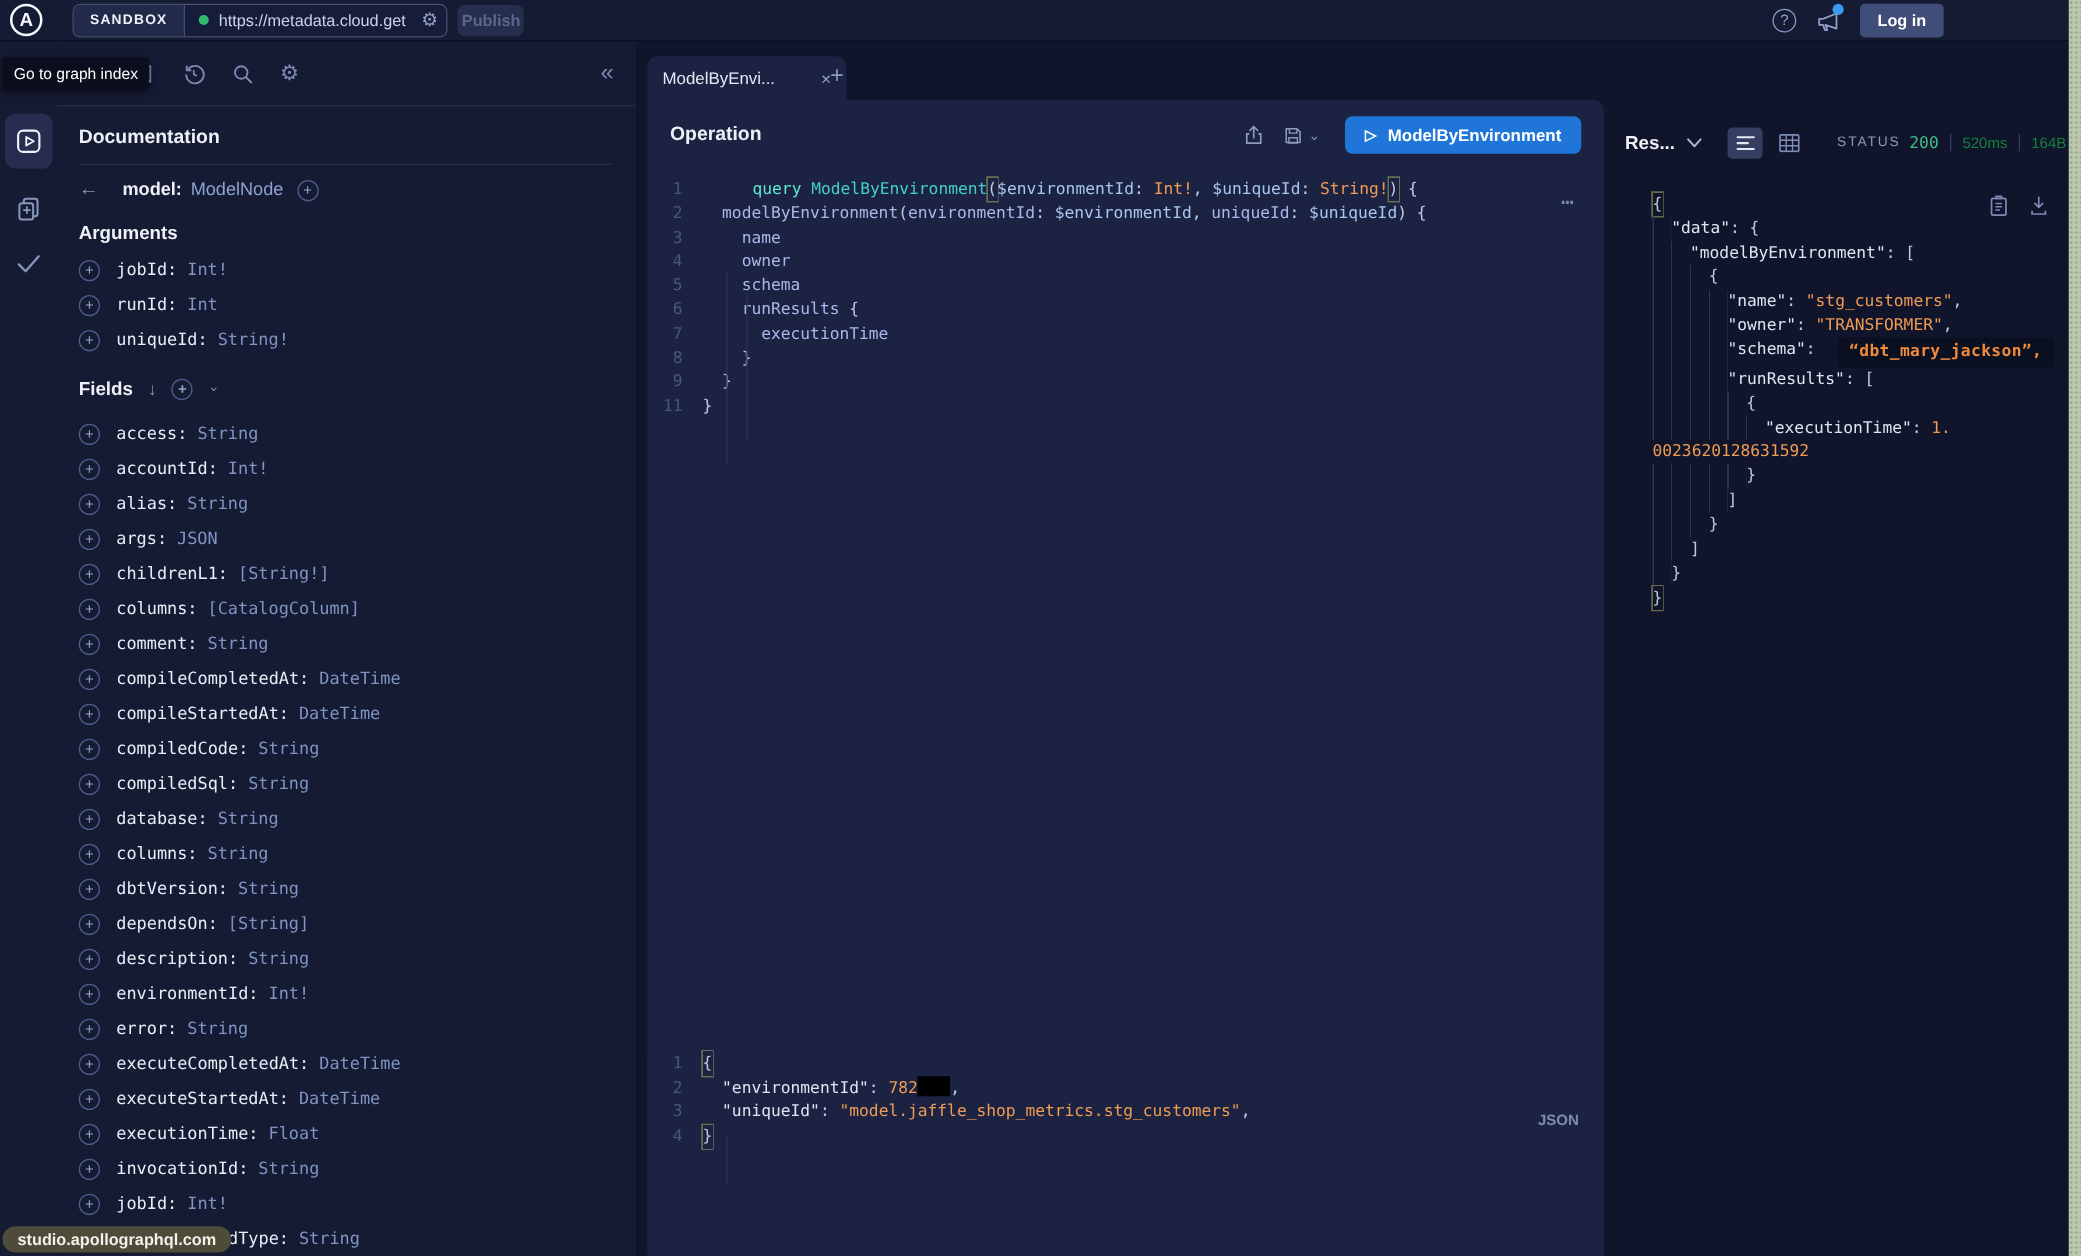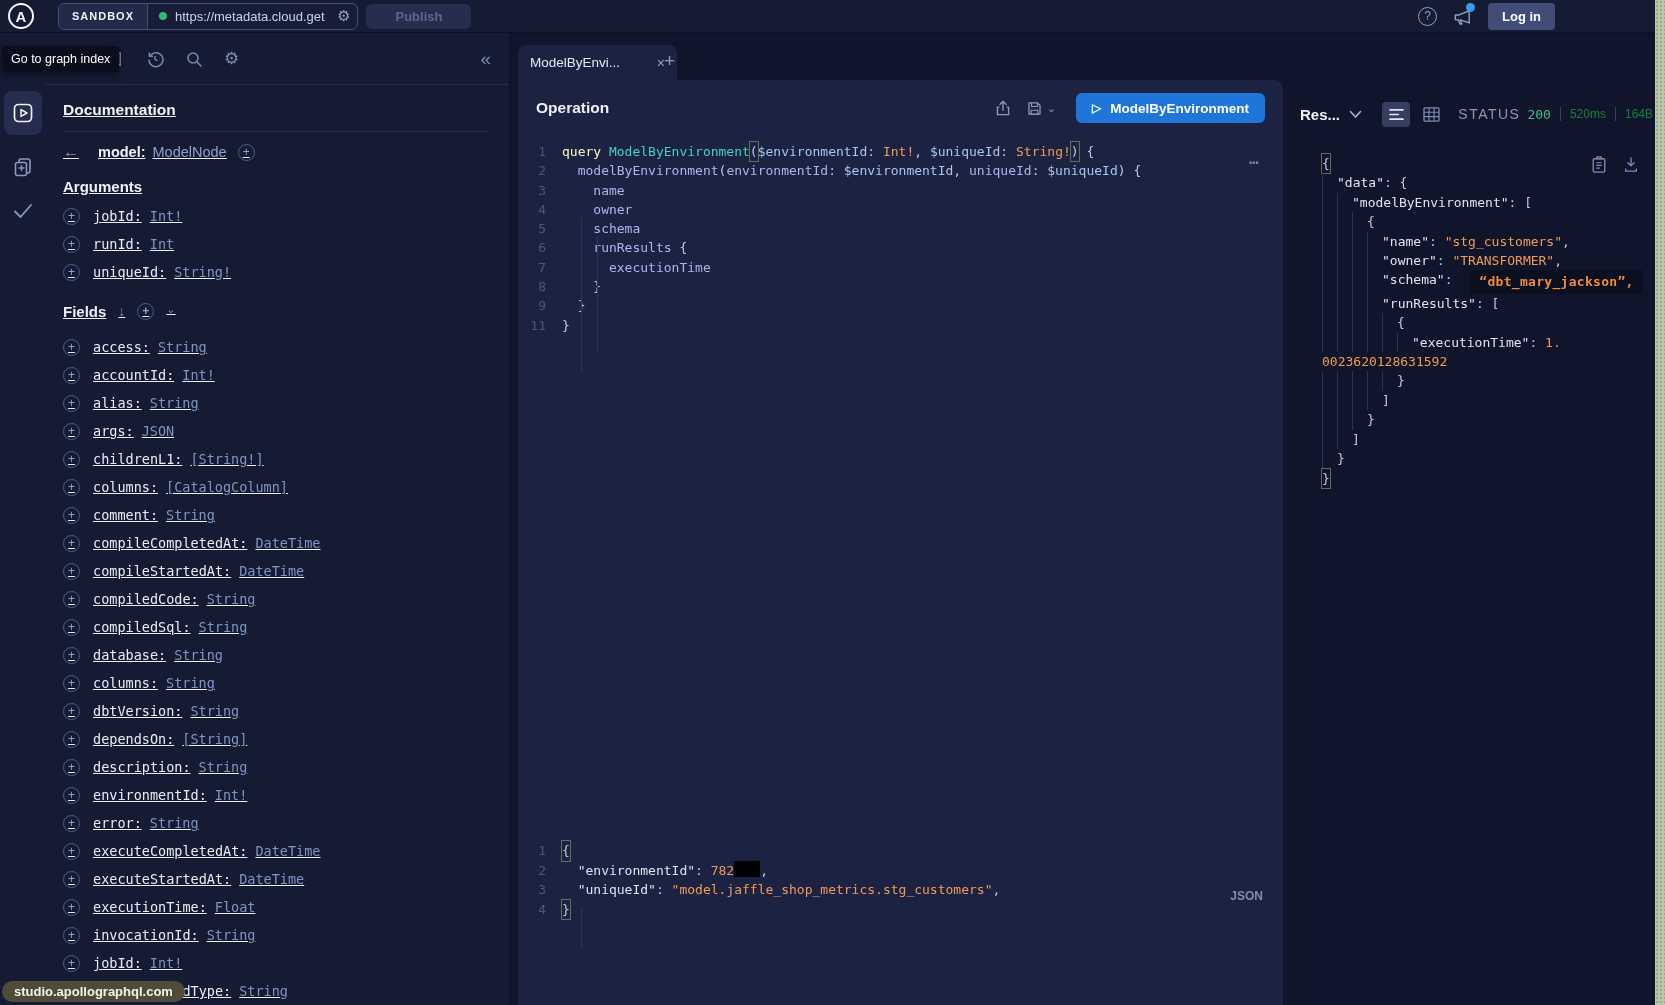--- a/index.html
+++ b/index.html
@@ -23,21 +23,21 @@
   .logo{ width:26px; height:26px; margin-left:8px; border:2px solid #f5f7fb; border-radius:50%;
     display:flex;align-items:center;justify-content:center; font-weight:bold; font-size:15px; color:#f5f7fb; }
   .url-group{ display:flex; align-items:center; margin-left:24px; height:27px;
     border:1px solid #454f73; border-radius:6px; overflow:hidden; background:#171d38; }
   .sandbox-chip{ height:100%; display:flex; align-items:center; padding:0 13px;
     background:#222a4a; border-right:1px solid #454f73;
     font-size:11px; font-weight:bold; letter-spacing:1px; color:#eef1f8; }
   .url-dot{ width:8px; height:8px; border-radius:50%; background:#2fbc71; margin:0 8px 0 11px; flex:none;}
   .url-text{ font-size:13px; color:#c9d3ea; width:160px; white-space:nowrap; overflow:hidden; }
   .url-gear{ font-size:15px; color:#8fa0c8; padding:0 7px 0 2px; }
-  .publish-btn{ margin-left:8px; background:#262e4d; border-radius:6px; padding:5px 29px;
+  .publish-btn{ margin-left:8px; background:#262e4d; border-radius:6px; padding:5px 3px;
     font-size:13px; font-weight:bold; color:#5b6787; }
   .topbar-right{ margin-left:auto; display:flex; align-items:center; gap:15px; margin-right:100px; }
   .help-icon{ width:19px; height:19px; border:1.4px solid #8fa0c8; border-radius:50%;
     color:#8fa0c8; font-size:12px; display:flex; align-items:center; justify-content:center; }
   .mega-wrap{ position:relative; color:#8fa0c8; }
   .mega-dot{ position:absolute; right:-2px; top:-3px; width:9px; height:9px; border-radius:50%; background:#3b9bf0; }
   .login-btn{ background:#404d78; color:#fff; font-size:13px; font-weight:bold;
     border-radius:4px; padding:6px 14px; }
 
   
@@ -49,21 +49,21 @@
 
   
   .docs{ position:absolute; left:45px; top:33px; width:465px; height:972px;
     background:#151b33; border-right:1px solid #0d1226; overflow:hidden; }
   .docs-toolbar{ height:52px; display:flex; align-items:center; padding:0 18px 0 12px;
     border-bottom:1px solid #232b47; color:#7c8ab3; }
   .docs-toolbar .tb{ display:flex; align-items:center; justify-content:center; }
   .tb-grid{ margin-right:34px; }
   .tb-gap{ margin-left:21px; }
   .docs-collapse{ margin-left:auto; font-size:19px; color:#7c8ab3; line-height:1; }
-  .docs-content{ padding:16px 20px 0 18px;text-decoration:underline; }
+  .docs-content{ padding:16px 20px 0 18px; }
   .docs-title{ font-size:15.5px; font-weight:bold; color:#eef1f8; }
   .docs-divider{ height:1px; background:#2a3150; margin-top:12px; }
   .model-row{ display:flex; align-items:center; margin-top:11px; gap:11px; }
   .back-arrow{ color:#8b98b8; font-size:16px; width:24px; }
   .model-name{ font-size:14.5px; font-weight:bold; color:#eef1f8; }
   .model-type{ font-size:14.5px; color:#8da2d0; margin-left:-4px; }
   .section-title{ margin-top:17px; font-size:15px; font-weight:bold; color:#eef1f8;
     display:flex; align-items:flex-start; gap:12px; }
   .sort-ic{ color:#7e8cb4; font-size:14px; font-weight:normal; }
   .chev-sm{ color:#7e8cb4; font-size:11px; font-weight:normal; }
@@ -99,21 +99,21 @@
   .run-glyph{ font-size:12px; }
   .op-editor{ position:relative; padding-top:6px; }
   .cline{ height:19.3px; line-height:19.3px; display:flex; white-space:pre;
     font-family:"DejaVu Sans Mono",monospace; font-size:13px; }
   .ln{ width:44px; flex:none; text-align:right; padding-right:16px; color:#4b5680; }
   .op-ellipsis{ position:absolute; right:22px; top:72px; color:#7d8bb0; font-size:17px; letter-spacing:2px; }
   .guide-v{ position:absolute; width:1px; background:#2c3459; }
   .kbd-icon{ position:absolute; right:22px; bottom:14px; color:#7e8cb4; }
 
   
-  .sg-kw{ color:#fef9c3; } .sg-op{ color:#41d0c9; } .sg-var{ color:#a6c6f0; }
+  .sg-kw{ color:#5eead4;margin-left:40px; } .sg-op{ color:#41d0c9; } .sg-var{ color:#a6c6f0; }
   .sg-ty{ color:#ef9b54; } .sg-pn{ color:#c0c9e2; } .sg-fl{ color:#a9b7ea; }
   .sg-key{ color:#dde4f2; } .sg-str{ color:#ef9b54; } .sg-num{ color:#ef9b54; }
   .sg-mp{ color:#c0c9e2; box-shadow:0 0 0 1px rgba(128,138,90,.75); }
   .sg-redact{ display:inline-block; width:26px; height:16px; background:#000; vertical-align:-3px; }
   .sg-hl{ background:#0b1020; color:#f08a3c; font-weight:bold; padding:2px 9px; margin-left:10px; letter-spacing:.3px; }
 
   
   .vars-card{ position:absolute; left:518px; top:835px; width:765px; height:170px;
     background:#1c2342; border-radius:8px; z-index:3; }
   .vars-header{ height:48px; display:flex; align-items:center; padding:0 18px; gap:24px; }
@@ -129,21 +129,21 @@
 
   
   .response{ position:absolute; left:1300px; top:95px; width:353px; height:905px; z-index:2; }
   .resp-header{ height:38px; display:flex; align-items:center; }
   .resp-title{ font-size:15px; font-weight:bold; color:#eef1f8; }
   .resp-chev{ color:#aab4cf; margin-left:9px; }
   .view-toggle-on{ margin-left:20px; width:28px; height:25px; background:#353e60; border-radius:4px;
     display:flex; align-items:center; justify-content:center; color:#e2e8f4; }
   .view-toggle-off{ margin-left:13px; color:#7e8cb4; display:flex; align-items:center; }
   .status-group{ margin-left:auto; display:flex; align-items:center; }
-  .status-label{ font-size:14px; letter-spacing:1.5px; color:#8b98b8;text-align:right; }
+  .status-label{ font-size:11px; letter-spacing:1.5px; color:#8b98b8;text-align:right; }
   .status-code{ font-size:13px; color:#3fbd85; margin-left:7px; font-family:"DejaVu Sans Mono",monospace;}
   .status-sep{ width:1px; height:14px; background:#333f63; margin:0 9px; }
   .status-val{ font-size:12px; color:#15803d; }
   .resp-body{ position:relative; margin-top:21px; padding-left:22px; }
   .rline{ min-height:19.4px; line-height:19.4px; display:flex; white-space:pre;
     font-family:"DejaVu Sans Mono",monospace; font-size:13px; }
   .guides{ flex:none; align-self:stretch;
     background:repeating-linear-gradient(90deg,#2b3357 0 1px,transparent 1px 15px); }
   .resp-tools{ position:absolute; right:14px; top:60px; display:flex; gap:16px; color:#7e8cb4; z-index:6;}
 

